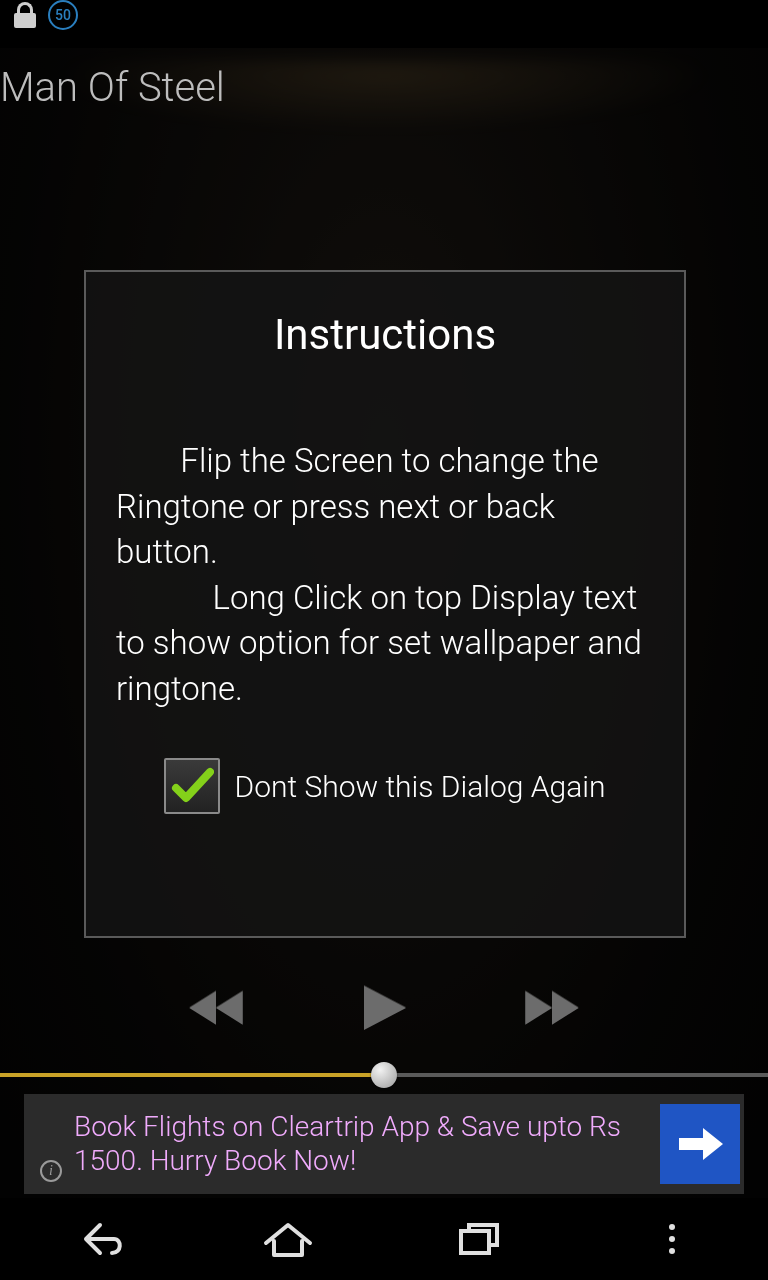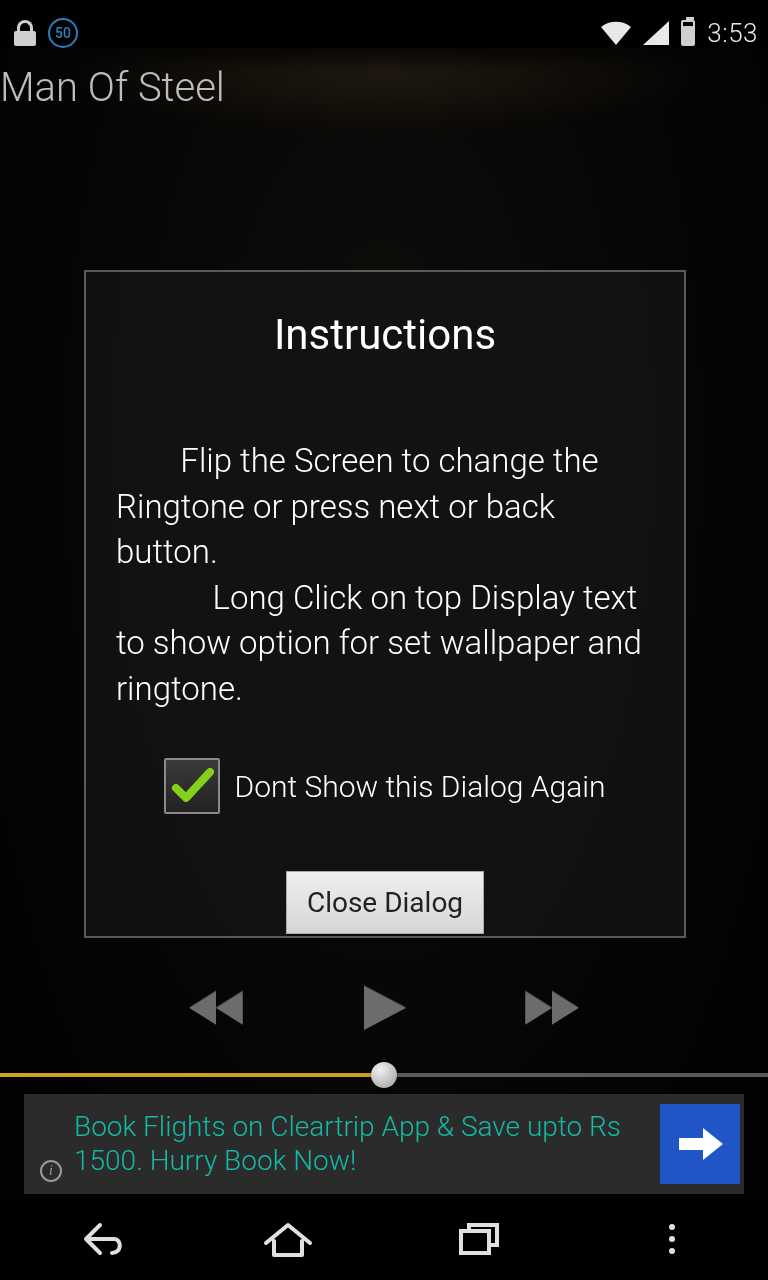--- a/index.html
+++ b/index.html
@@ -28,21 +28,21 @@
     inset: 0;
     background: rgba(0,0,0,0.60);
   }
   
   .statusbar {
     position: absolute;
     top: 0; left: 0; right: 0;
     height: 48px;
     background: #000;
     display: flex;
-    align-items: flex-end;
+    align-items: flex-start;
     justify-content: space-between;
     padding: 0 10px 0 14px;
     color: #e8e8e8;
     font-size: 26px;
     z-index: 20;
   }
   .status-left, .status-right { display: flex; align-items: center; gap: 12px; }
   .lock-icon { width: 22px; height: 26px; position: relative; }
   .lock-icon .body { position:absolute; bottom:0; left:0; width:22px; height:15px; background:#cfcfcf; border-radius:2px; }
   .lock-icon .shackle { position:absolute; top:0; left:3px; width:16px; height:14px; border:3px solid #cfcfcf; border-bottom:none; border-radius:8px 8px 0 0; }
@@ -94,21 +94,21 @@
     display:flex; align-items:center;
     padding: 4px 4px 4px 50px;
     z-index:3;
   }
   .ad-info-icon {
     position:absolute; left:16px; bottom:12px;
     width:22px; height:22px; border:2px solid #9a9a9a; border-radius:50%;
     display:flex; align-items:center; justify-content:center;
     color:#9a9a9a; font-size:14px; font-style: italic; font-family: Georgia, serif;
   }
-  .ad-text { flex:1; color:#14b8a6; font-size:28px; line-height:1.2; font-weight:300; padding-right: 8px;}
+  .ad-text { flex:1; color:#f0abfc; font-size:28px; line-height:1.2; font-weight:300; padding-right: 8px;}
   .ad-arrow {
     width:80px; height:80px; background:#1f55c4;
     display:flex; align-items:center; justify-content:center;
   }
   
   .navbar {
     position:absolute; bottom:0; left:0; right:0; height:82px;
     background:#000;
     display:flex; align-items:center; justify-content:space-around;
     z-index:20;
@@ -165,56 +165,39 @@
 <div class="backdrop"></div>
 <div class="scrim"></div>
 
 <div class="statusbar">
   <div class="status-left">
     <span class="lock-icon">
       <span class="shackle"></span>
         <span class="body"></span>
     </span>
     <span class="badge-50">50</span>
-  </div>
-  <div class="status-right">
-    <span class="wifi-icon">
-      <svg width="30" height="24" viewBox="0 0 30 24">
-          <path d="M15 24 L30 6 C22 -1 8 -1 0 6 Z" fill="#e8e8e8"></path>
-        </svg>
-    </span>
-    <span class="signal-icon">
-      <svg width="26" height="24" viewBox="0 0 26 24">
-          <path d="M0 24 L26 24 L26 0 Z" fill="#e8e8e8"></path>
-        </svg>
-    </span>
-    <span class="battery-icon"></span>
-    <span class="clock">3:53</span>
   </div>
 </div>
 
 <div class="app-header">
   <span class="app-title">Man Of Steel</span>
 </div>
 
 <div class="dialog">
   <div class="dialog-title">Instructions</div>
   <div class="dialog-body">        Flip the Screen to change the Ringtone or press next or back button.
             Long Click on top Display text to show option for set wallpaper and ringtone.</div>
   <div class="dialog-check-row">
     <div class="chk">
       <svg width="44" height="44" viewBox="0 0 44 44">
         <path d="M6 24 L16 34 L40 8" stroke="#84d11a" stroke-width="8" fill="none" stroke-linecap="round" stroke-linejoin="round"></path>
       </svg>
     </div>
     <span class="chk-label">Dont Show this Dialog Again</span>
   </div>
-  <div class="dialog-btn-row">
-    <div class="close-btn">Close Dialog</div>
-  </div>
 </div>
 
 <div class="controls">
   <div class="ctrl">
     <svg width="72" height="44" viewBox="0 0 72 44">
       <path d="M36 22 L68 2 L68 42 Z" fill="#6c6c6c"></path>
       <path d="M4 22 L36 2 L36 42 Z" fill="#6c6c6c"></path>
     </svg>
   </div>
   <div class="ctrl">

